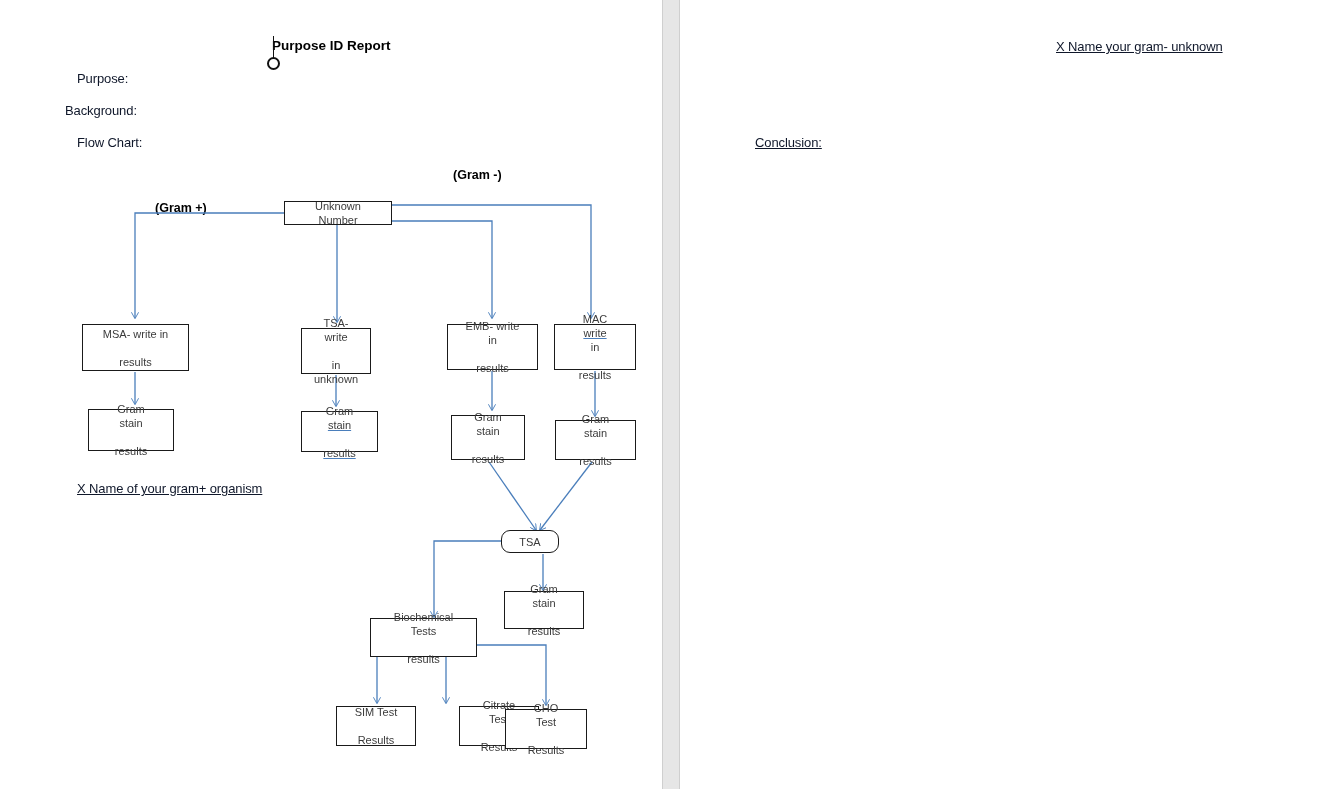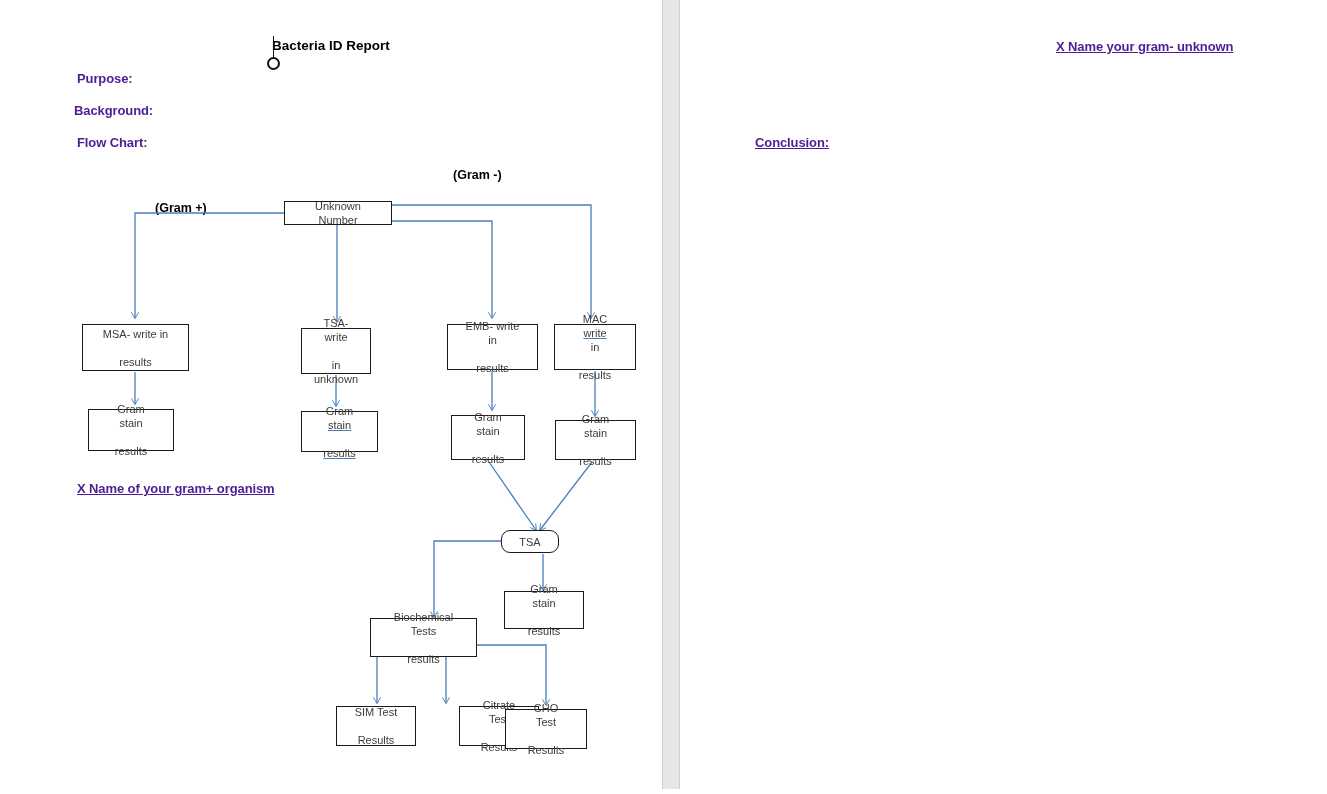--- a/index.html
+++ b/index.html
@@ -9,21 +9,21 @@
     overflow:hidden;position:relative;
   }
   #canvas{position:absolute;left:0;top:0;width:1327px;height:794px;}
 
   .page-gap{
     position:absolute;left:662px;top:0;width:16px;height:789px;
     background:#e6e6e6;border-left:1px solid #cfcfcf;border-right:1px solid #cfcfcf;
   }
 
   .hdr{
-    position:absolute;font-weight:bold;color:#4c1d95;
+    position:absolute;font-weight:normal;color:#0f172a;
     font-size:13px;letter-spacing:-0.1px;white-space:nowrap;
   }
   .hdr.u{text-decoration:underline;}
 
   .title{
     position:absolute;font-weight:bold;font-size:13.5px;color:#000;white-space:nowrap;
   }
 
   .handle-circle{
     position:absolute;width:13px;height:13px;border:2px solid #111;border-radius:50%;
@@ -50,26 +50,26 @@
   svg#links{position:absolute;left:0;top:0;width:1327px;height:794px;z-index:1;overflow:visible;}
   svg#links path, svg#links line{stroke:#4a7ebb;stroke-width:1.3;fill:none;}
 </style>
 </head>
 <body>
 
 <div id="canvas">
 
   <div class="page-gap"></div>
 
-  <div class="title" style="left:272px;top:38px;">Bacteria ID Report</div>
+  <div class="title" style="left:272px;top:38px;">Purpose ID Report</div>
   <div class="handle-stem" style="left:273px;top:36px;height:22px;"></div>
   <div class="handle-circle" style="left:267px;top:57px;"></div>
 
   <div class="hdr" style="left:77px;top:71px;">Purpose:</div>
-  <div class="hdr" style="left:74px;top:103px;">Background:</div>
+  <div class="hdr" style="left:65px;top:103px;">Background:</div>
   <div class="hdr" style="left:77px;top:135px;">Flow Chart:</div>
 
   <div class="hdr u" style="left:1056px;top:39px;">X Name your gram- unknown</div>
   <div class="hdr u" style="left:755px;top:135px;">Conclusion:</div>
 
   <div class="gramlbl" style="left:155px;top:201px;">(Gram +)</div>
   <div class="gramlbl" style="left:453px;top:168px;">(Gram -)</div>
 
   <div class="hdr u" style="left:77px;top:481px;">X Name of your gram+ organism</div>
 

